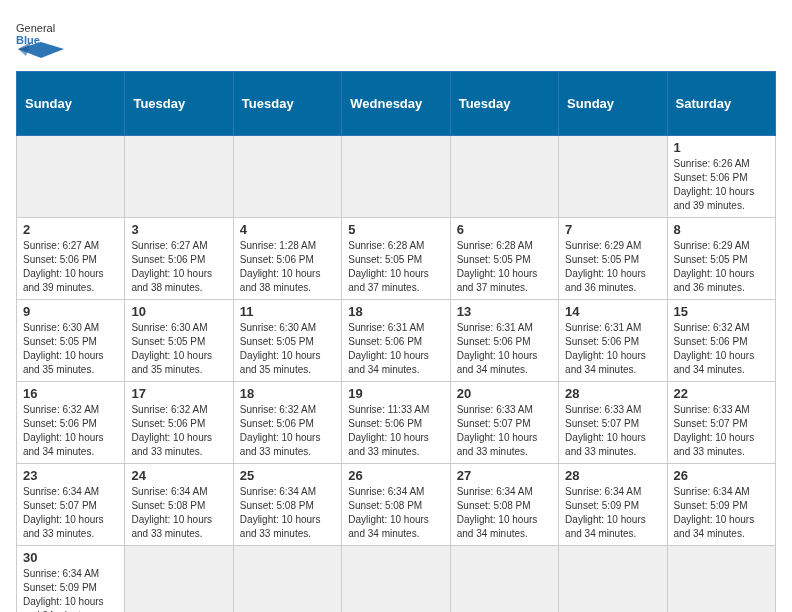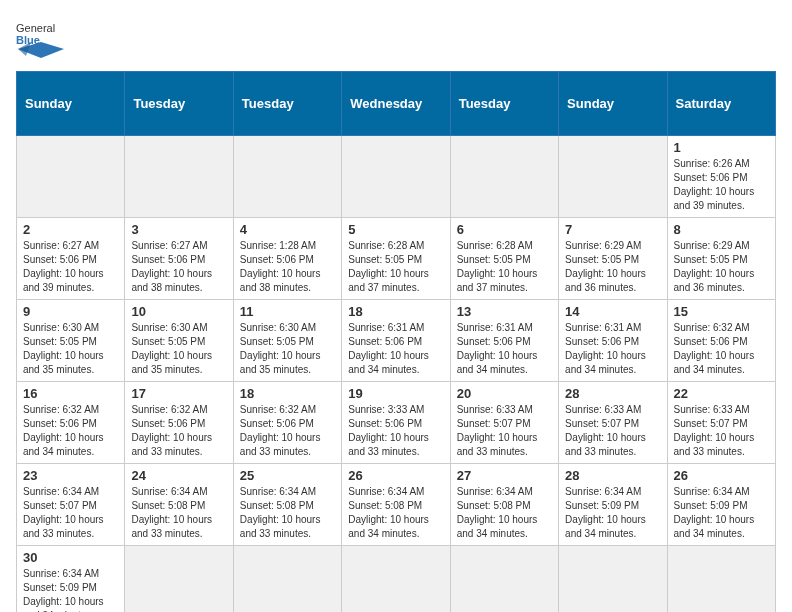--- a/index.html
+++ b/index.html
@@ -245,21 +245,21 @@
         </td>
         <td>
           <span class="day-num">18</span>
           <div class="day-info">Sunrise: 6:32 AM
 Sunset: 5:06 PM
 Daylight: 10 hours
 and 33 minutes.</div>
         </td>
         <td>
           <span class="day-num">19</span>
-          <div class="day-info">Sunrise: 3:33 AM
+          <div class="day-info">Sunrise: 11:33 AM
 Sunset: 5:06 PM
 Daylight: 10 hours
 and 33 minutes.</div>
         </td>
         <td>
           <span class="day-num">20</span>
           <div class="day-info">Sunrise: 6:33 AM
 Sunset: 5:07 PM
 Daylight: 10 hours
 and 33 minutes.</div>

